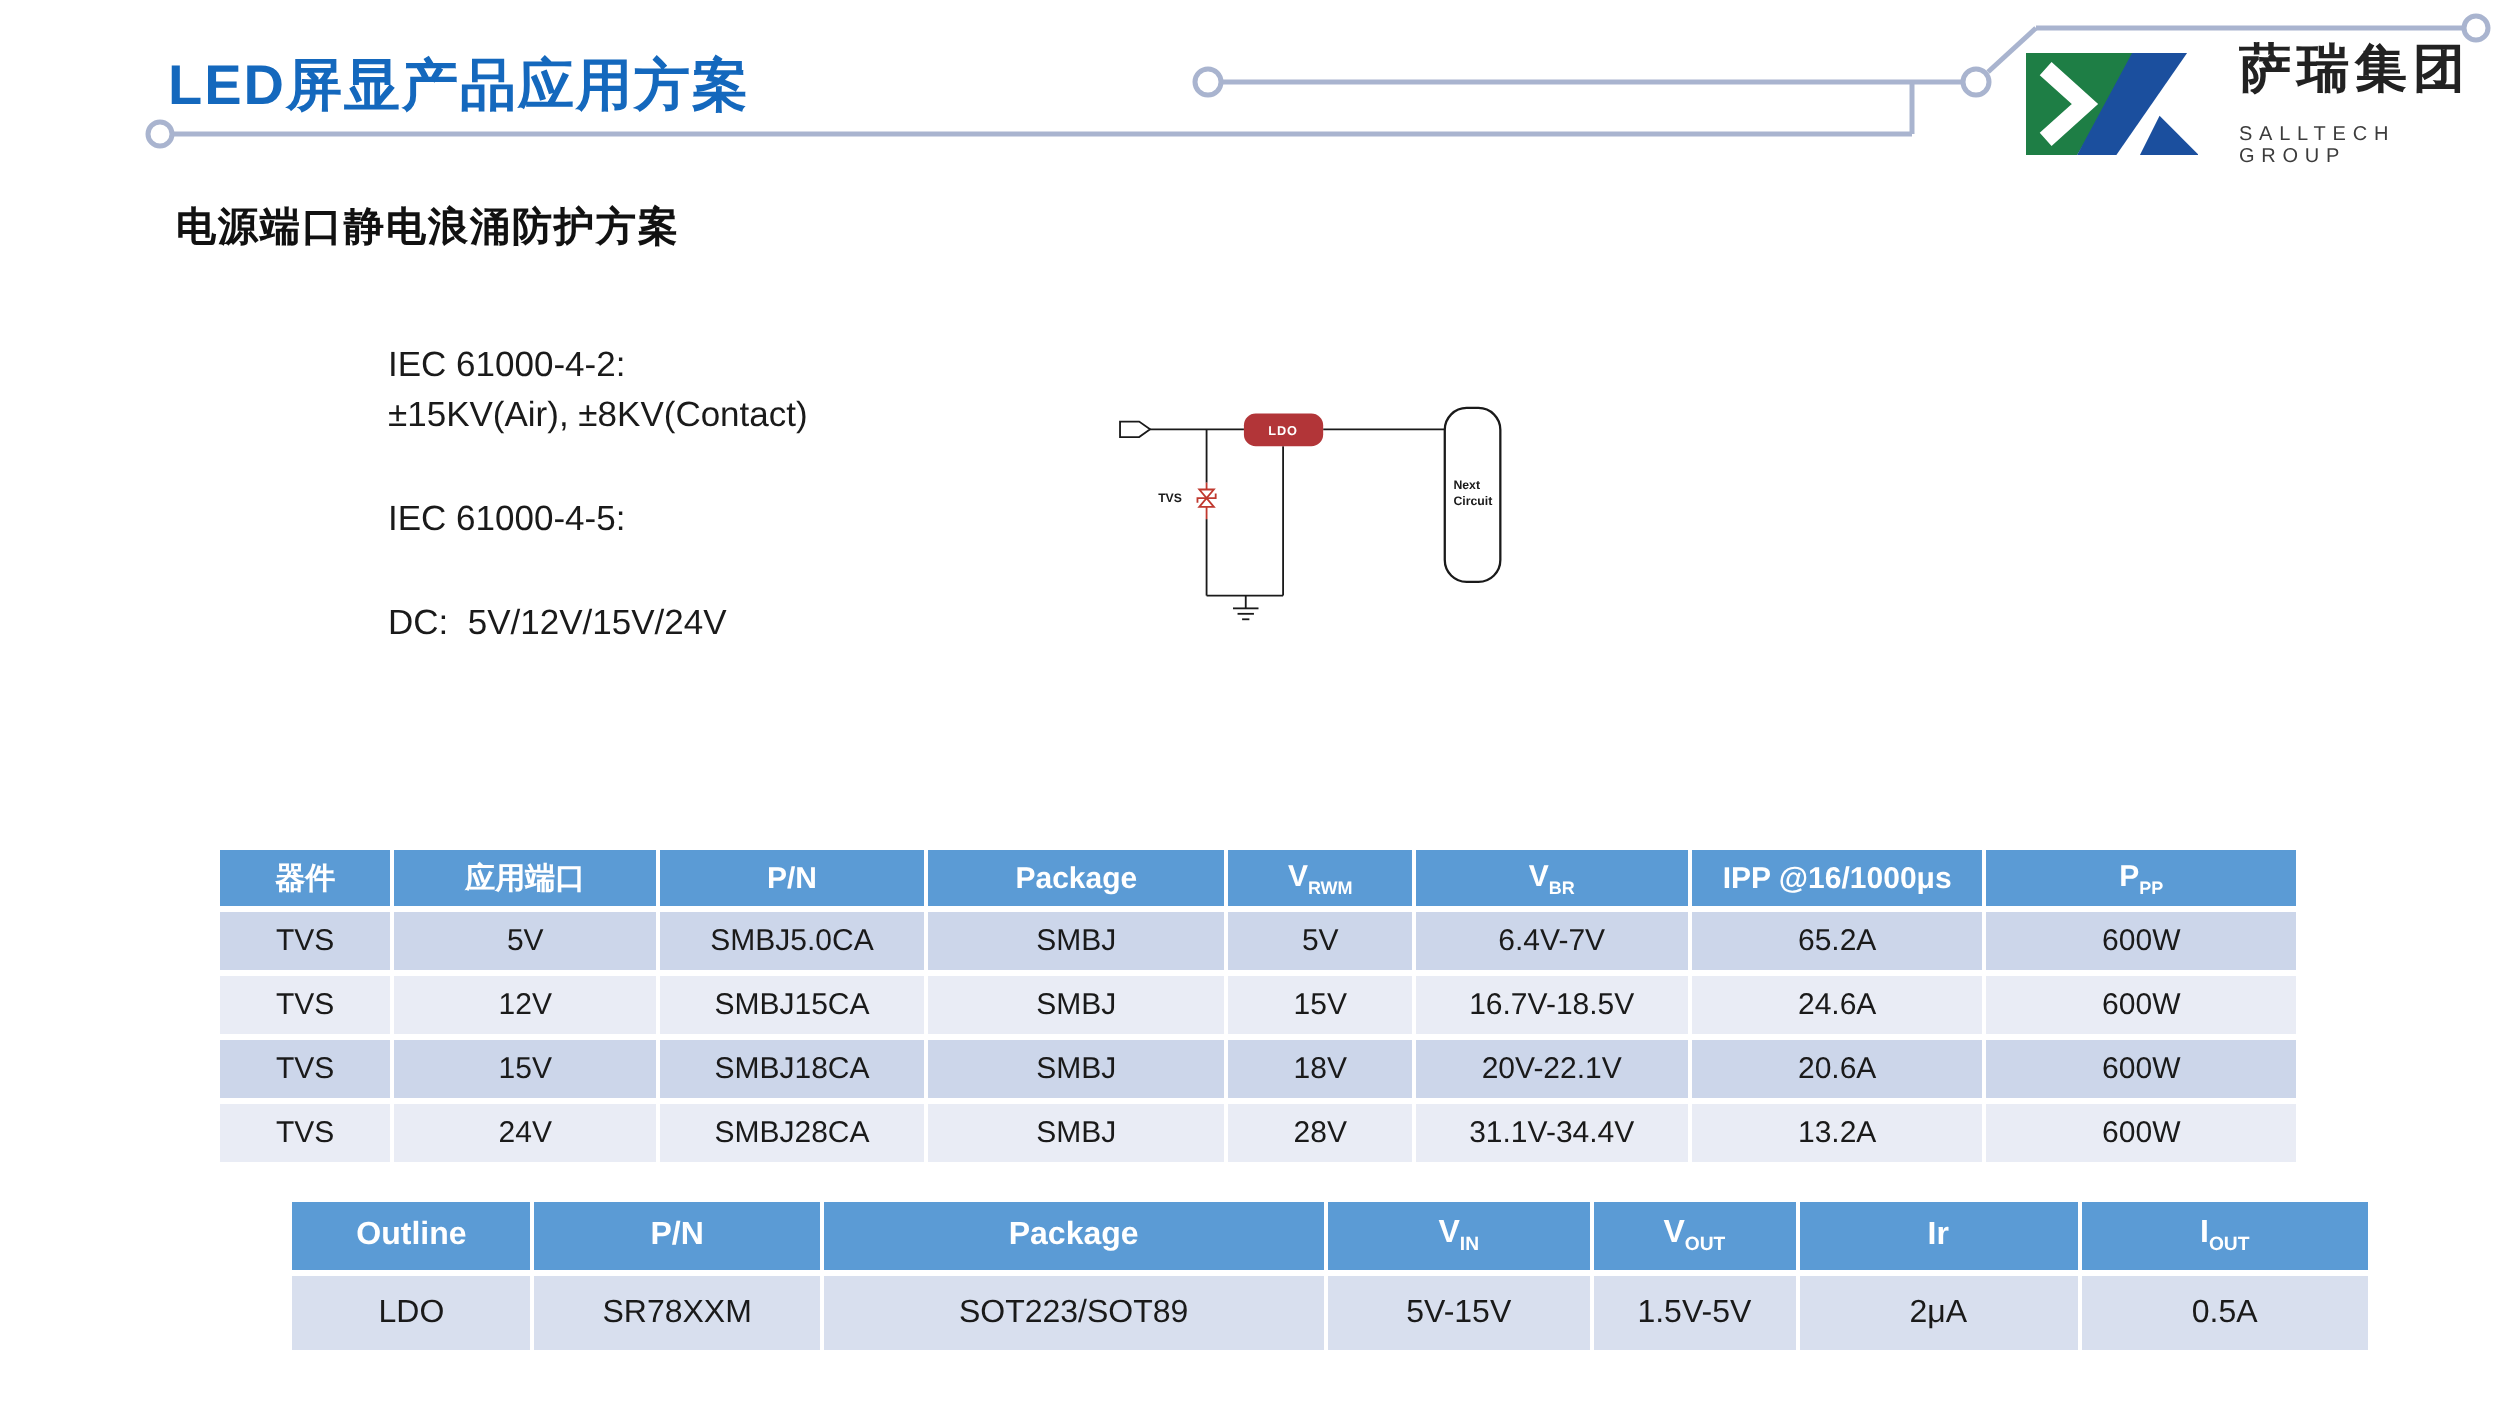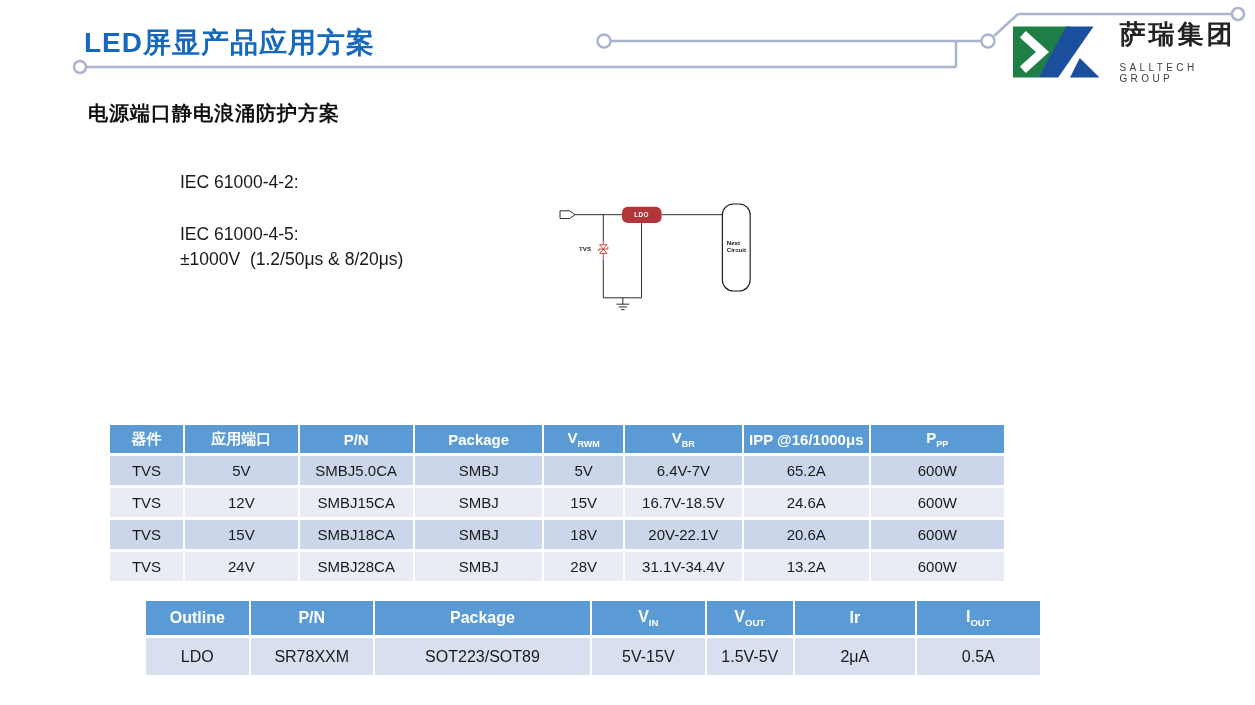--- a/index.html
+++ b/index.html
@@ -20,23 +20,23 @@
     position:absolute;left:1013px;top:20px;
     display:flex;align-items:center;gap:20px;
   }
   .logo-text{display:flex;flex-direction:column;}
   .logo-cn{font-size:26px;font-weight:bold;color:#222;letter-spacing:3px;line-height:1.15;}
   .logo-en{font-size:10px;color:#3c3c3c;letter-spacing:3.4px;margin-top:12px;}
   .specs{
     position:absolute;left:178px;top:170px;width:360px;
     font-size:17.5px;color:#1a1a1a;
   }
-  .specs p{margin:0 0 27px 2px;line-height:25px;white-space:pre-wrap;}
+  .specs p{margin:0 0 27px 16px;line-height:25px;white-space:pre-wrap;}
   .diagram-svg{position:absolute;left:550px;top:125px;}
-  .tbl{position:absolute;left:110px;width:894px;}
+  .tbl{position:absolute;left:110px;width:1038px;}
   .tbl1{top:425px;}
   .tbl2{top:601px;padding-left:36px;}
   .tbl table{width:100%;border-collapse:separate;border-spacing:0;table-layout:fixed;}
   .tbl th{
     background:#5b9bd5;color:#fff;font-weight:bold;font-size:15px;height:28px;
     border-right:2px solid #fff;border-bottom:3px solid #fff;
     text-align:center;vertical-align:middle;padding:0;
   }
   .tbl td{
     font-size:15px;height:29px;text-align:center;vertical-align:middle;
@@ -79,22 +79,23 @@
     </svg>
     <div class="logo-text">
       <span class="logo-cn">萨瑞集团</span>
       <span class="logo-en">SALLTECH GROUP</span>
     </div>
   </div>
 
   <h2 class="section-title">电源端口静电浪涌防护方案</h2>
 
   <div class="specs">
-    <p><span>IEC 61000-4-2:</span><br></p>
-    <p><span>IEC 61000-4-5:</span><br><span>±1000V  (1.2/50μs &amp; 8/20μs)</span></p>
+    <p><span>IEC 61000-4-2:</span><br><span>±15KV(Air), ±8KV(Contact)</span></p>
+    <p><span>IEC 61000-4-5:</span><br></p>
+    <p><span>DC:  5V/12V/15V/24V</span></p>
   </div>
 
   <svg class="diagram-svg" width="460" height="270" viewBox="550 125 1010 270">
     <g stroke="#1a1a1a" stroke-width="2" fill="none">
 
       <polygon points="572,152 593,152 605,160.5 593,169 572,169" fill="#ffffff"></polygon>
 
       <line x1="605" y1="160.5" x2="708" y2="160.5"></line>
       <line x1="795" y1="160.5" x2="928" y2="160.5"></line>
       <line x1="667" y1="160.5" x2="667" y2="219"></line>

